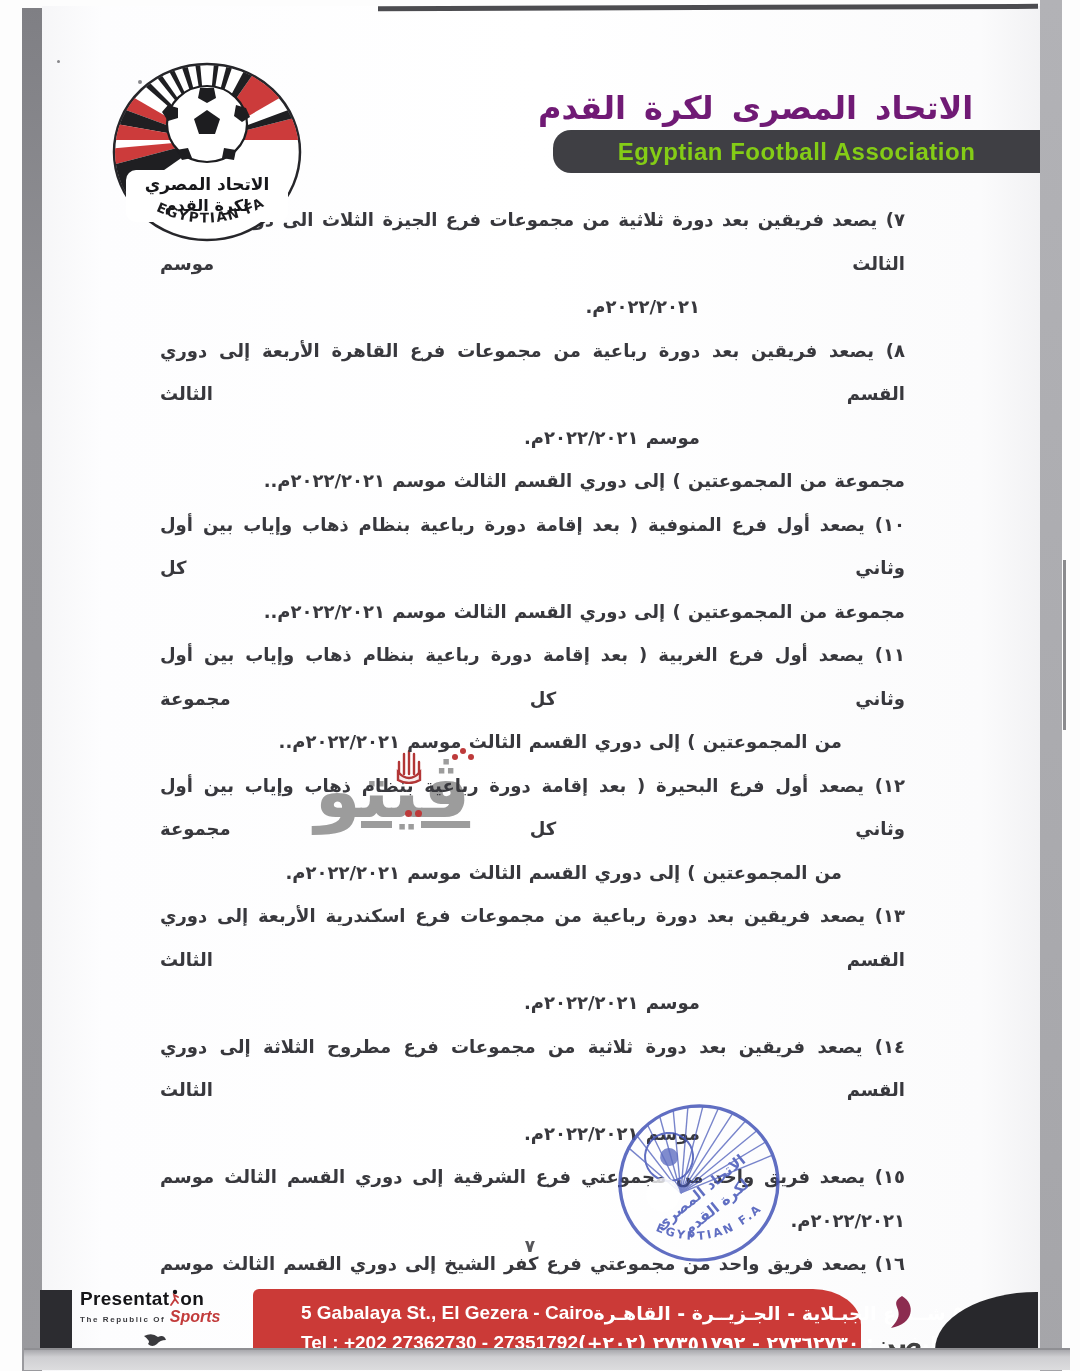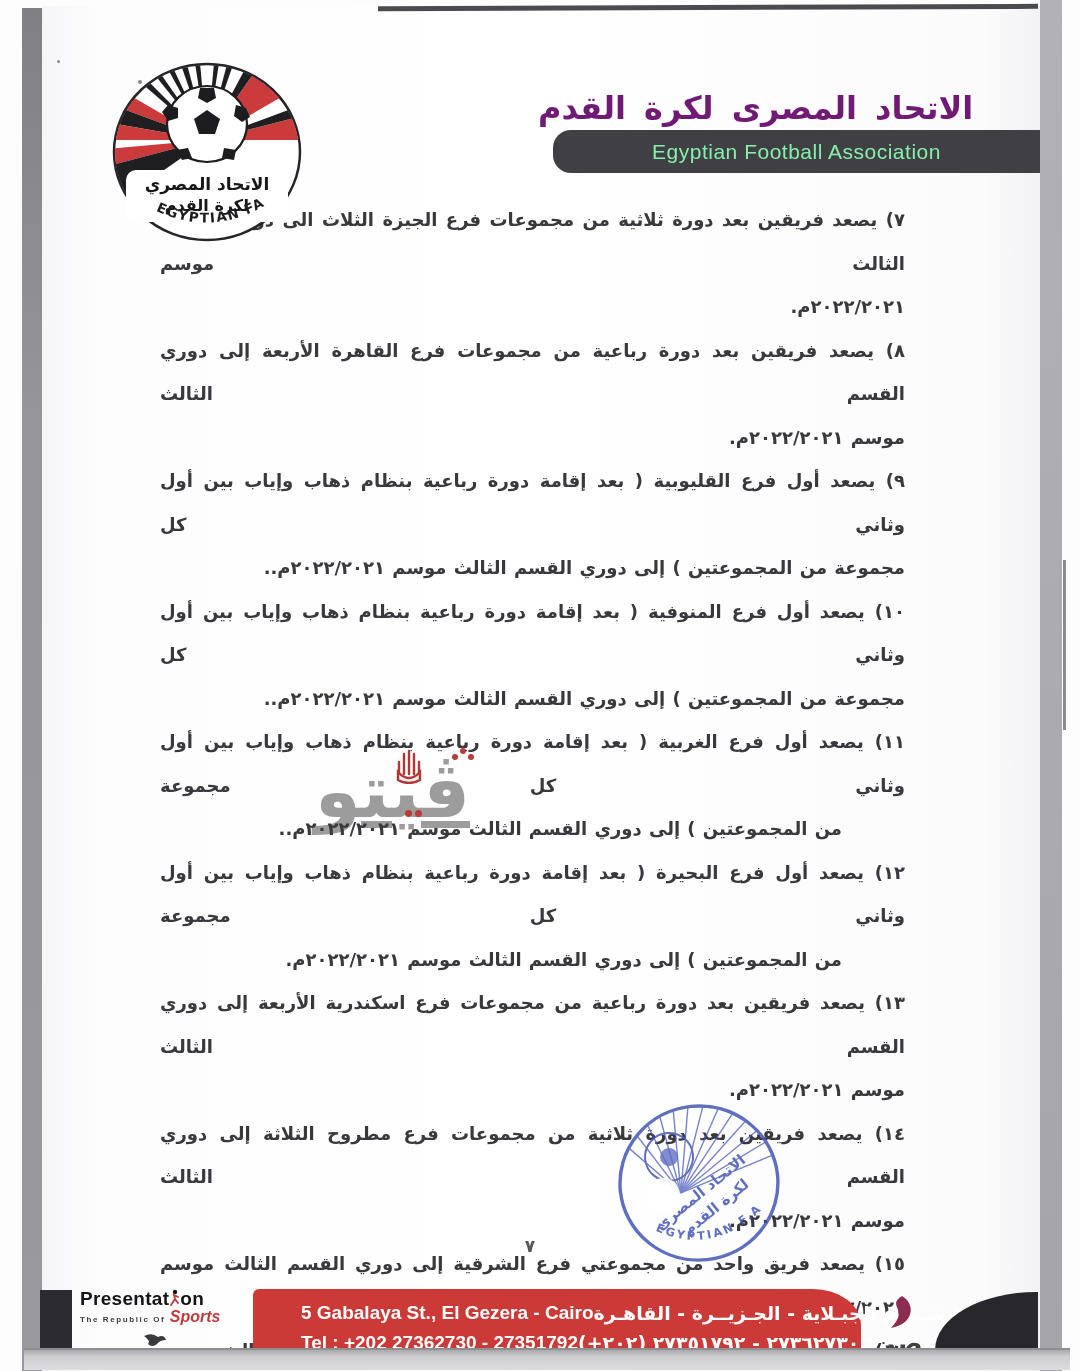--- a/index.html
+++ b/index.html
@@ -16,30 +16,30 @@
   .edge-line-right{position:absolute;left:1063px;top:560px;width:3px;height:170px;background:#6e6e72;opacity:.8;}
   .speck{position:absolute;border-radius:50%;background:#4a4a4e;opacity:.65;}
 
   
   .title-ar{position:absolute;right:72px;top:88px;width:470px;height:40px;
         direction:rtl;text-align:left;font-weight:bold;font-size:32px;line-height:40px;
         color:#701a75;word-spacing:7px;z-index:2;}
   .band{position:absolute;left:553px;top:130px;width:487px;height:43px;background:#3f3f44;
         border-top-left-radius:18px;border-bottom-left-radius:18px;z-index:2;
         display:flex;align-items:center;justify-content:center;}
-  .band span{color:#86efac;font-family:"Liberation Sans",sans-serif;font-size:21px;font-weight:normal;letter-spacing:.5px;}
+  .band span{color:#84cc16;font-family:"Liberation Sans",sans-serif;font-size:24px;font-weight:bold;letter-spacing:.5px;}
   .efa-logo{position:absolute;left:108px;top:60px;z-index:3;}
 
   
   .doc-body{position:absolute;left:160px;top:198px;width:745px;z-index:2;}
   .line{direction:rtl;font-weight:bold;font-size:18px;line-height:43.5px;color:#38383d;word-spacing:1px;}
   .j{text-align:justify;text-align-last:justify;}
   .r{text-align:right;}
   .ind-md{margin-right:63px;}
-  .ind-lg{}
+  .ind-lg{margin-right:205px;}
 
   
   .watermark{position:absolute;left:300px;top:746px;width:185px;height:96px;z-index:1;}
   .watermark .wm-text{direction:rtl;font-size:74px;line-height:90px;font-weight:bold;color:#9c9c9c;letter-spacing:-2px;text-align:center;text-decoration:underline;}
   .wm-hand{position:absolute;left:92px;top:0px;}
   .wm-dot{position:absolute;border-radius:50%;background:#bd3a3a;}
 
   
   .stamp{position:absolute;left:610px;top:1096px;z-index:4;opacity:.85;transform:rotate(-6deg);}
 
@@ -145,21 +145,20 @@
     <div class="wm-dot" style="left:168px;top:8px;width:6px;height:6px;"></div>
     <div class="wm-dot" style="left:105px;top:64px;width:7px;height:7px;"></div>
     <div class="wm-dot" style="left:115px;top:64px;width:7px;height:7px;"></div>
   </div>
 
   <div class="doc-body">
     <div class="line j">٧) يصعد فريقين بعد دورة ثلاثية من مجموعات فرع الجيزة الثلاث الى دوري القسم الثالث موسم</div>
     <div class="line r ind-lg">٢٠٢٢/٢٠٢١م.</div>
     <div class="line j">٨) يصعد فريقين بعد دورة رباعية من مجموعات فرع القاهرة الأربعة إلى دوري القسم الثالث</div>
     <div class="line r ind-lg">موسم ٢٠٢٢/٢٠٢١م.</div>
-    <div class="line j">٩) يصعد أول فرع القليوبية ( بعد إقامة دورة رباعية بنظام ذهاب وإياب بين أول وثاني كل</div>
     <div class="line r">مجموعة من المجموعتين ) إلى دوري القسم الثالث موسم ٢٠٢٢/٢٠٢١م..</div>
     <div class="line j">١٠) يصعد أول فرع المنوفية ( بعد إقامة دورة رباعية بنظام ذهاب وإياب بين أول وثاني كل</div>
     <div class="line r">مجموعة من المجموعتين ) إلى دوري القسم الثالث موسم ٢٠٢٢/٢٠٢١م..</div>
     <div class="line j">١١) يصعد أول فرع الغربية ( بعد إقامة دورة رباعية بنظام ذهاب وإياب بين أول وثاني كل مجموعة</div>
     <div class="line r ind-md">من المجموعتين ) إلى دوري القسم الثالث موسم ٢٠٢٢/٢٠٢١م..</div>
     <div class="line j">١٢) يصعد أول فرع البحيرة ( بعد إقامة دورة رباعية بنظام ذهاب وإياب بين أول وثاني كل مجموعة</div>
     <div class="line r ind-md">من المجموعتين ) إلى دوري القسم الثالث موسم ٢٠٢٢/٢٠٢١م.</div>
     <div class="line j">١٣) يصعد فريقين بعد دورة رباعية من مجموعات فرع اسكندرية الأربعة إلى دوري القسم الثالث</div>
     <div class="line r ind-lg">موسم ٢٠٢٢/٢٠٢١م.</div>
     <div class="line j">١٤) يصعد فريقين بعد دورة ثلاثية من مجموعات فرع مطروح الثلاثة إلى دوري القسم الثالث</div>

